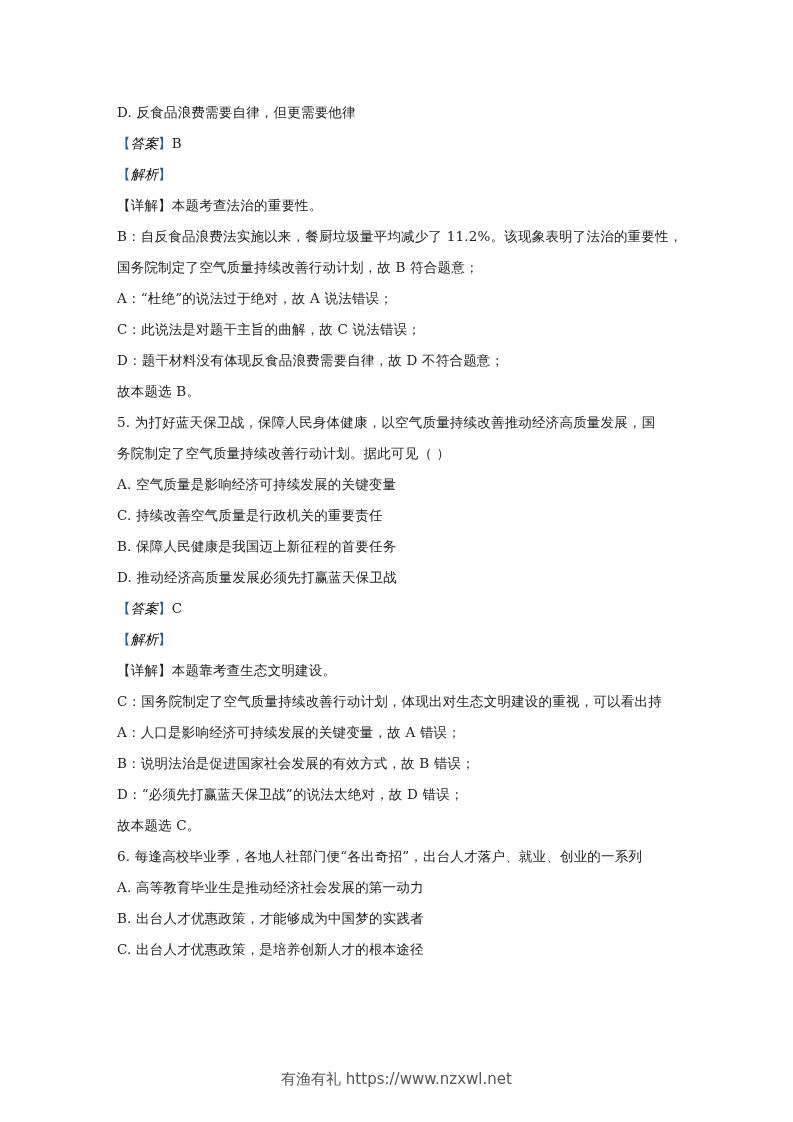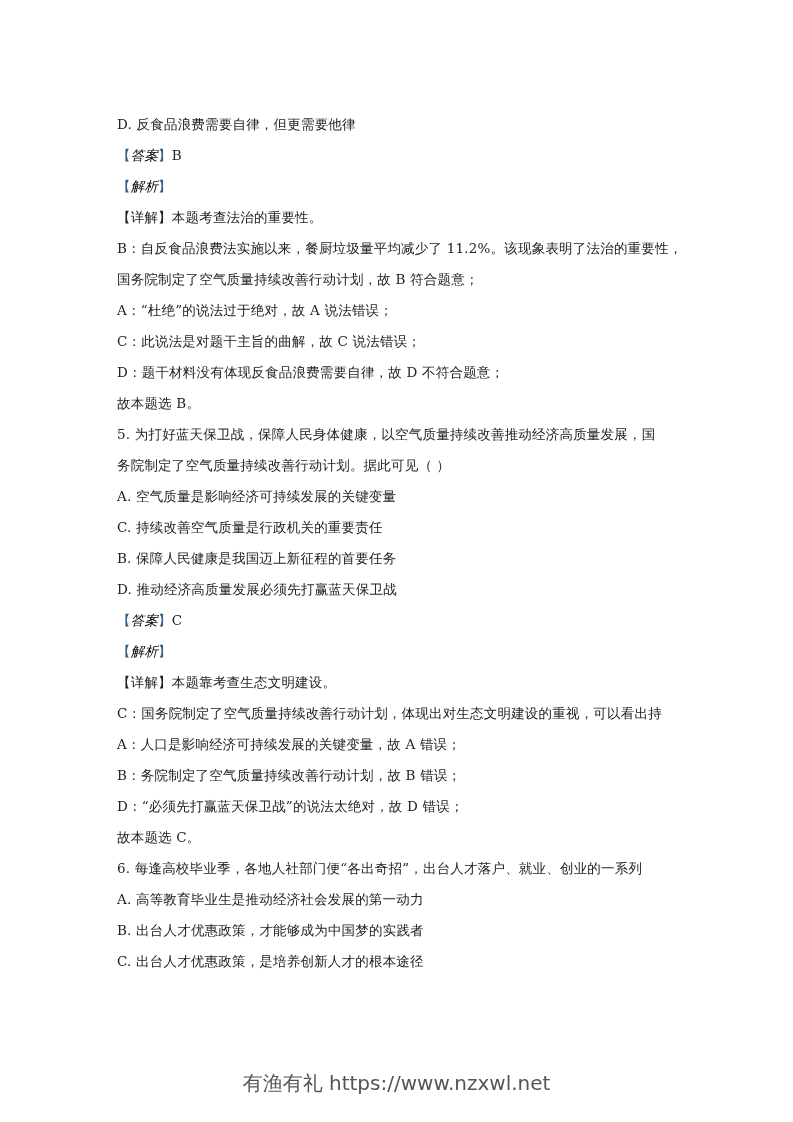--- a/index.html
+++ b/index.html
@@ -1,30 +1,30 @@
 <!DOCTYPE html>
 <html><head>
 <meta charset="utf-8">
 <style>
   html, body { margin: 0; padding: 0; background: #ffffff; }
   body {
     width: 793px; height: 1122px; position: relative; overflow: hidden;
     font-family: "DejaVu Serif", "Liberation Serif", serif;
     color: #222222;
   }
-  .page { position: absolute; left: 117px; top: 113px; width: 570px; }
+  .page { position: absolute; left: 117px; top: 101px; width: 570px; }
   .line {
     height: 31px; line-height: 22px; font-size: 13.5px;
     white-space: nowrap; letter-spacing: 0.2px;
   }
   .tag-bracket { color: #2e5c8a; }
   .tag-text { color: #000000; font-style: italic; }
   .footer {
     position: absolute; left: 0; width: 793px; top: 1070px;
-    text-align: center; font-size: 20px; color: #555555;
+    text-align: center; font-size: 15px; color: #555555;
     font-family: "DejaVu Sans", "Liberation Sans", sans-serif;
   }
 </style>
 </head>
 <body>
 
 <div class="page">
   <div class="line">D.  反食品浪费需要自律，但更需要他律</div>
   <div class="line"><span class="tag-bracket">【</span><span class="tag-text">答案</span><span class="tag-bracket">】</span><span>B</span></div>
   <div class="line"><span class="tag-bracket">【</span><span class="tag-text">解析</span><span class="tag-bracket">】</span></div>
@@ -39,21 +39,21 @@
   <div class="line">务院制定了空气质量持续改善行动计划。据此可见（      ）</div>
   <div class="line">A.  空气质量是影响经济可持续发展的关键变量</div>
   <div class="line">C.  持续改善空气质量是行政机关的重要责任</div>
   <div class="line">B.  保障人民健康是我国迈上新征程的首要任务</div>
   <div class="line">D.  推动经济高质量发展必须先打赢蓝天保卫战</div>
   <div class="line"><span class="tag-bracket">【</span><span class="tag-text">答案</span><span class="tag-bracket">】</span><span>C</span></div>
   <div class="line"><span class="tag-bracket">【</span><span class="tag-text">解析</span><span class="tag-bracket">】</span></div>
   <div class="line">【详解】本题靠考查生态文明建设。</div>
   <div class="line">C：国务院制定了空气质量持续改善行动计划，体现出对生态文明建设的重视，可以看出持</div>
   <div class="line">A：人口是影响经济可持续发展的关键变量，故 A 错误；</div>
-  <div class="line">B：务院制定了空气质量持续改善行动计划，故 B 错误；</div>
+  <div class="line">B：说明法治是促进国家社会发展的有效方式，故 B 错误；</div>
   <div class="line">D：“必须先打赢蓝天保卫战”的说法太绝对，故 D 错误；</div>
   <div class="line">故本题选 C。</div>
   <div class="line">6.  每逢高校毕业季，各地人社部门便“各出奇招”，出台人才落户、就业、创业的一系列</div>
   <div class="line">A.  高等教育毕业生是推动经济社会发展的第一动力</div>
   <div class="line">B.  出台人才优惠政策，才能够成为中国梦的实践者</div>
   <div class="line">C.  出台人才优惠政策，是培养创新人才的根本途径</div>
 </div>
 
 <div class="footer">有渔有礼 https://www.nzxwl.net</div>
 

